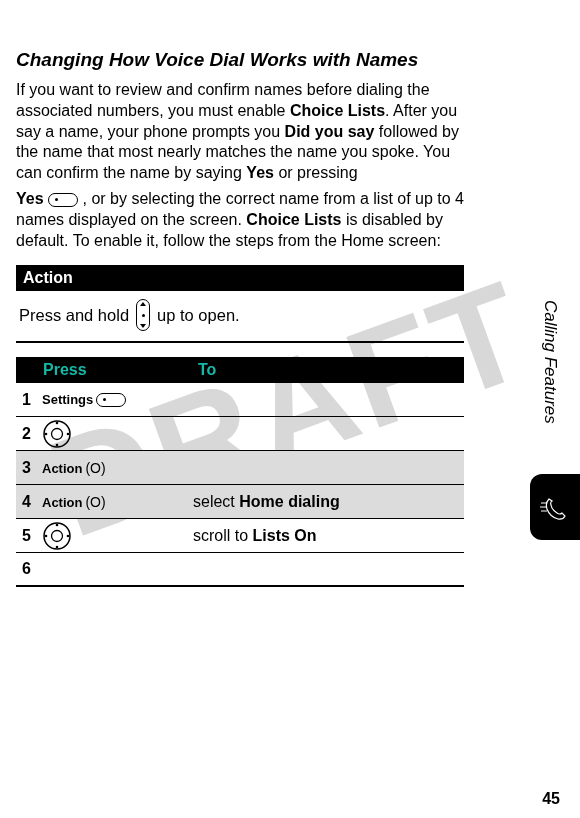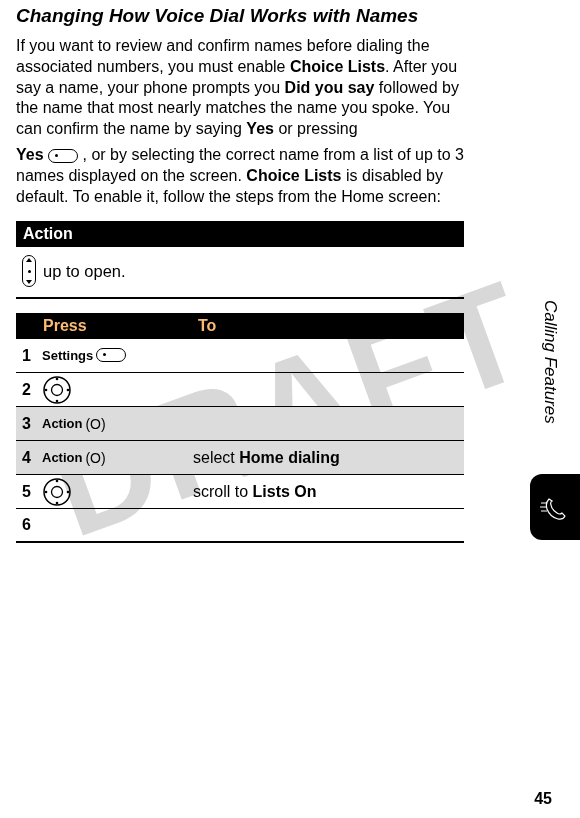--- a/index.html
+++ b/index.html
@@ -31,20 +31,21 @@
       position: relative;
       z-index: 1;
       padding: 5px 58px 0 16px;
       width: 522px;
     }
     .section-title {
       font-weight: bold;
       font-style: italic;
       font-size: 19px;
       margin-bottom: 9px;
+      margin-top: 44px;
     }
     .body-text {
       font-size: 16px;
       line-height: 1.3;
       margin-bottom: 5px;
     }
     .bold-narrow {
       font-family: "Arial Narrow", Arial, sans-serif;
       font-weight: bold;
       font-stretch: condensed;
@@ -64,21 +65,21 @@
     .action-row {
       padding: 8px 3px 10px;
       font-size: 16.5px;
       border-bottom: 2px solid #000;
       margin-bottom: 14px;
       display: flex;
       align-items: center;
     }
     .table-header {
       background: #000;
-      color: #fdba74;
+      color: #14b8a6;
       display: flex;
       font-size: 16px;
       font-weight: bold;
     }
     .table-header .col-press {
       width: 175px;
       padding: 4px 7px 4px 27px;
     }
     .table-header .col-to {
       flex: 1;
@@ -96,21 +97,21 @@
     }
     .step-num {
       width: 26px;
       padding-left: 6px;
       font-family: "Arial Narrow", Arial, sans-serif;
       font-weight: bold;
     }
     .step-press {
       width: 149px;
       display: flex;
-      align-items: flex-start;
+      align-items: flex-end;
       gap: 3px;
     }
     .step-to {
       flex: 1;
       padding: 4px 2px;
     }
     .label-bold {
       font-family: "Arial Narrow", Arial, sans-serif;
       font-weight: bold;
       font-size: 13px;
@@ -218,45 +219,46 @@
       position: relative;
       right: -5px;
     }
     .phone-badge svg {
       stroke: #fff;
       fill: none;
     }
     .page-number {
       position: absolute;
       bottom: 10px;
-      right: 28px;
+      right: 20px;
       font-weight: bold;
       font-size: 16px;
       z-index: 1;
     }
   </style>
 </head>
 <body>
 
 <div class="watermark">DRAFT</div>
 
 <div class="content">
   <h2 class="section-title">Changing How Voice Dial Works with Names</h2>
 
   <p class="body-text">
     <span>If you want to review and confirm names before dialing the associated numbers, you must enable </span><span class="bold-narrow">Choice Lists</span><span>. After you say a name, your phone prompts you </span><span class="bold-narrow">Did you say</span><span> followed by the name that most nearly matches the name you spoke. You can confirm the name by saying </span><span class="bold-narrow">Yes</span><span> or pressing</span>
   </p>
 
   <p class="body-text">
     <span class="bold-narrow">Yes</span>
-    <span class="softkey-icon inline-key"></span><span> , or by selecting the correct name from a list of up to 3 names displayed on the screen. </span><span class="bold-narrow">Choice Lists</span><span> is disabled by default. To enable it, follow the steps from the Home screen:</span>
+    <span class="softkey-icon inline-key"></span><span> , or by selecting the correct name from a list of up to 4 names displayed on the screen. </span><span class="bold-narrow">Choice Lists</span><span> is disabled by default. To enable it, follow the steps from the Home screen:</span>
   </p>
 
   <div class="action-header">Action</div>
   <div class="action-row">
+    <span style="margin-right:4px;">Press and hold</span>
     <span class="voice-key">
       <span class="tri-up"></span>
         <span class="dot"></span>
         <span class="tri-down"></span>
     </span>
     <span style="margin-left:4px;">up to open </span>
     <span>.</span>
   </div>
 
   <div class="table-header">

